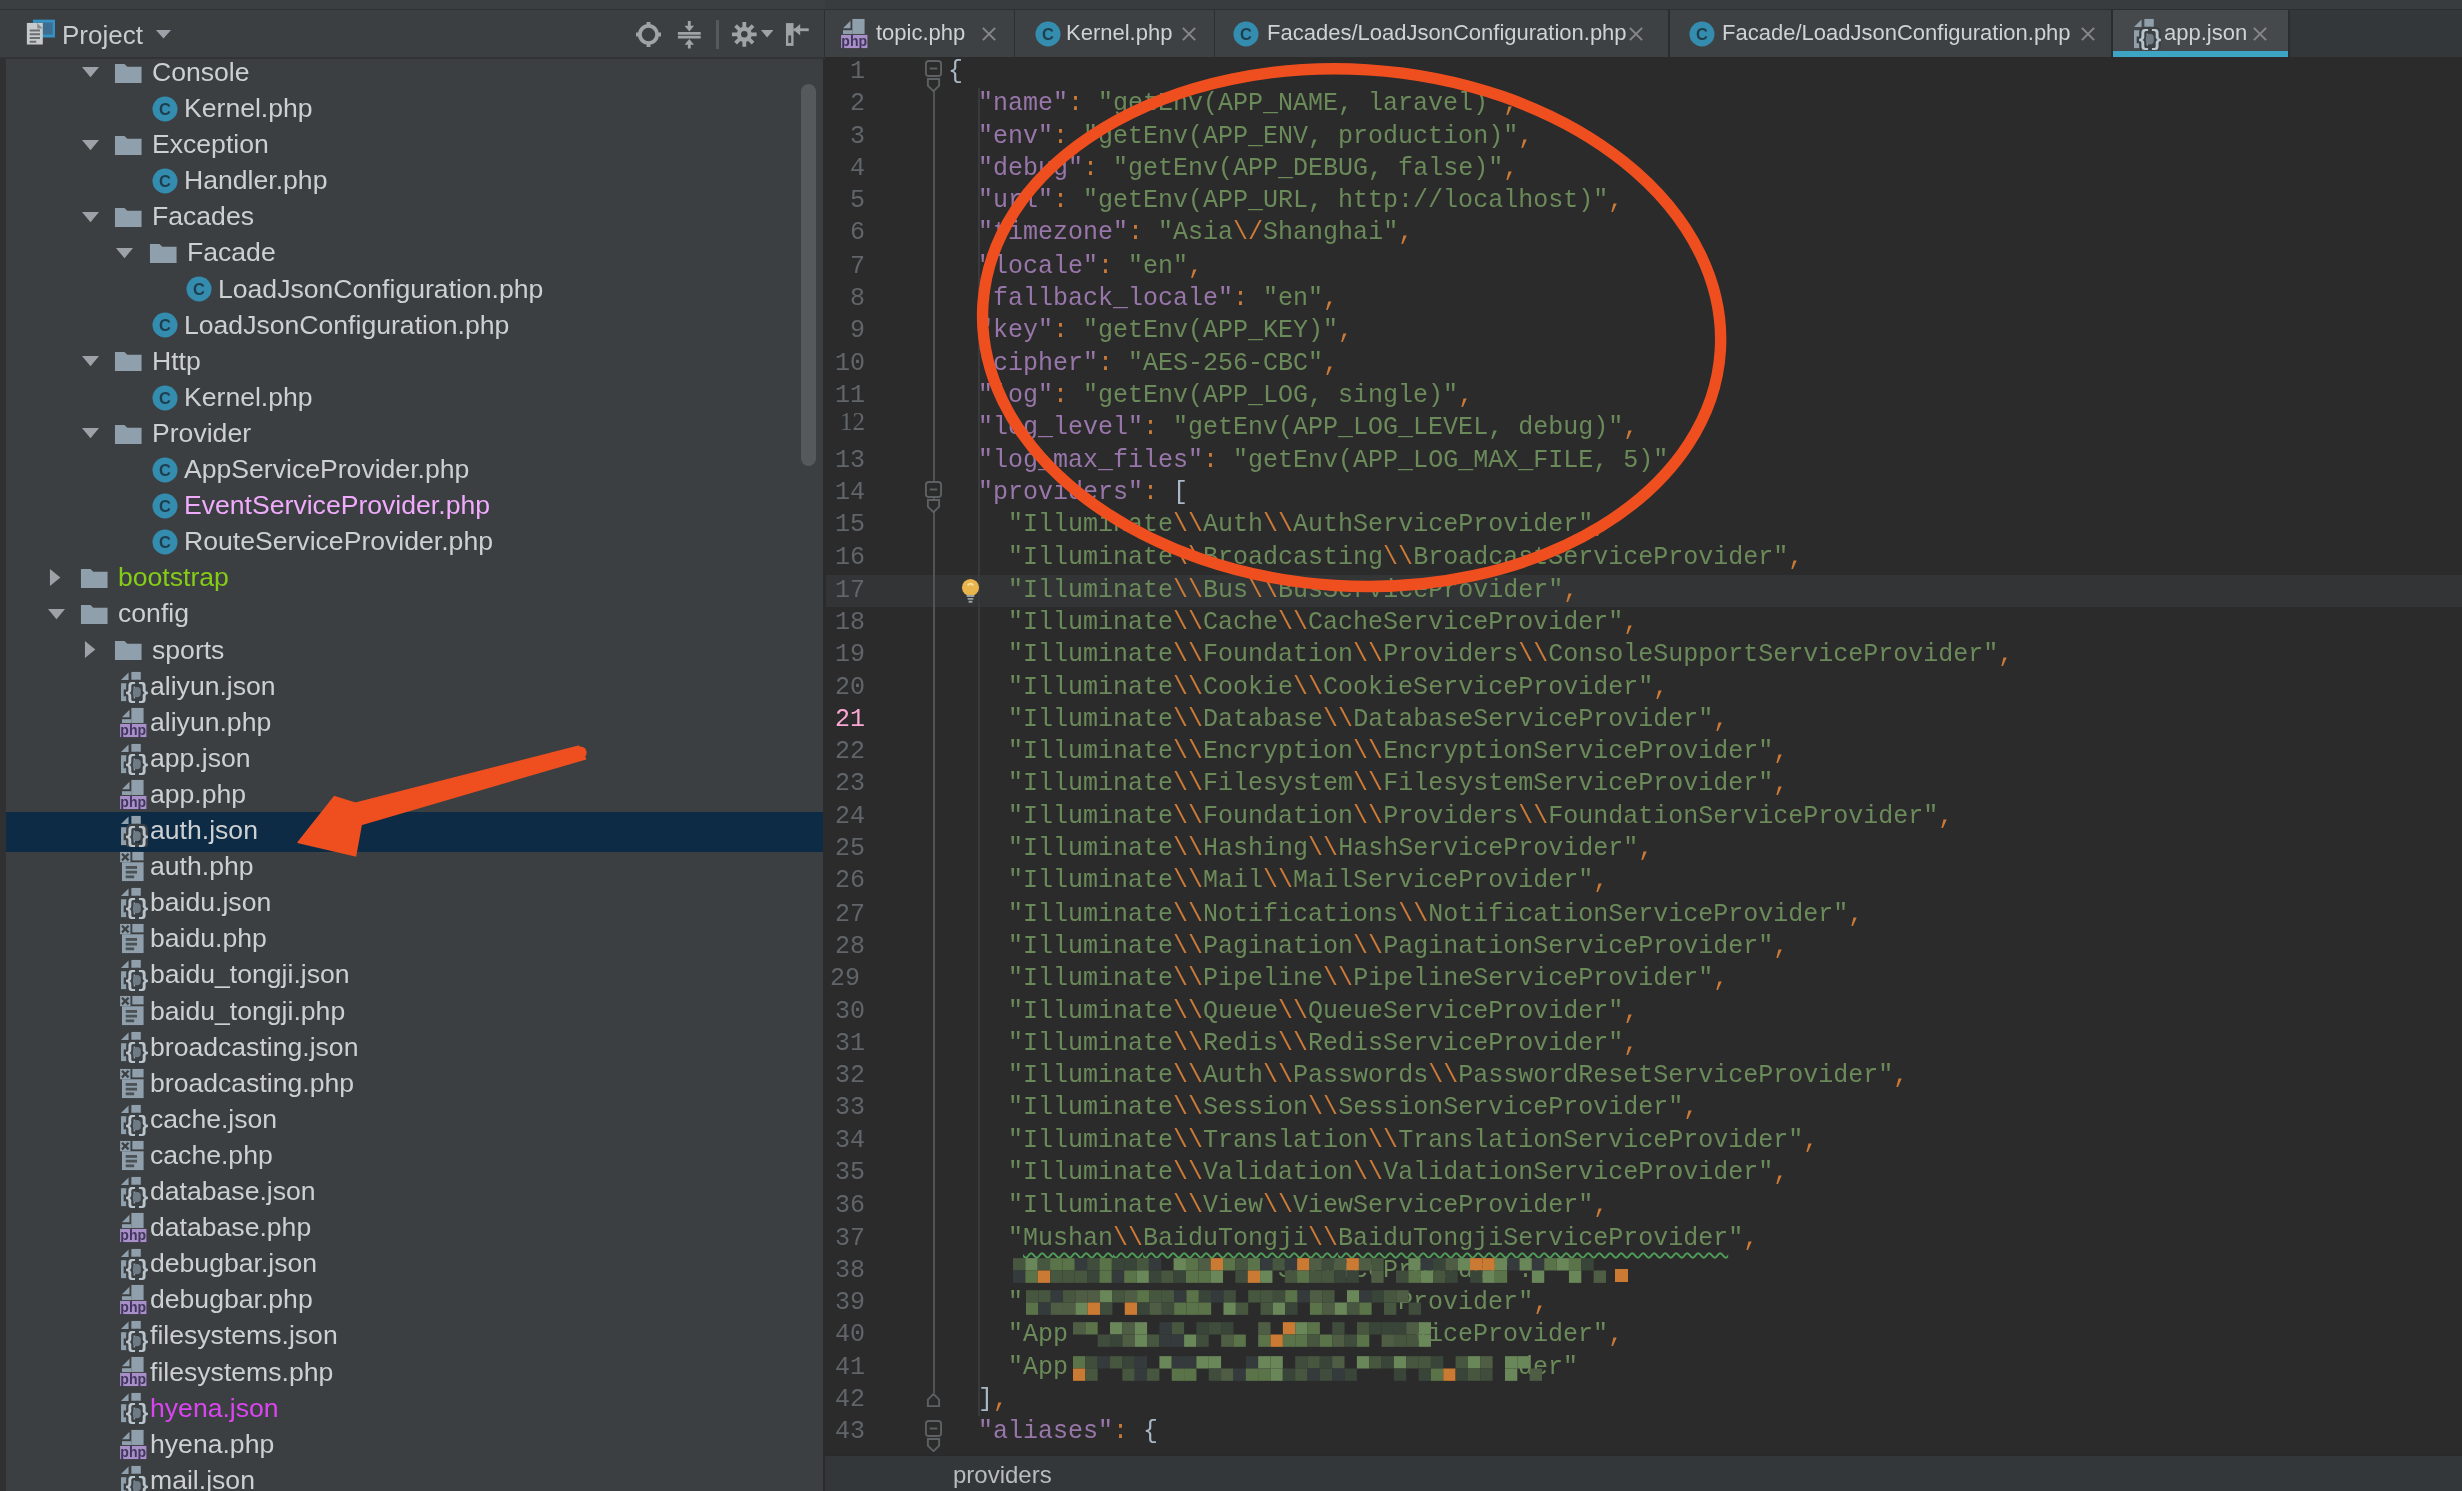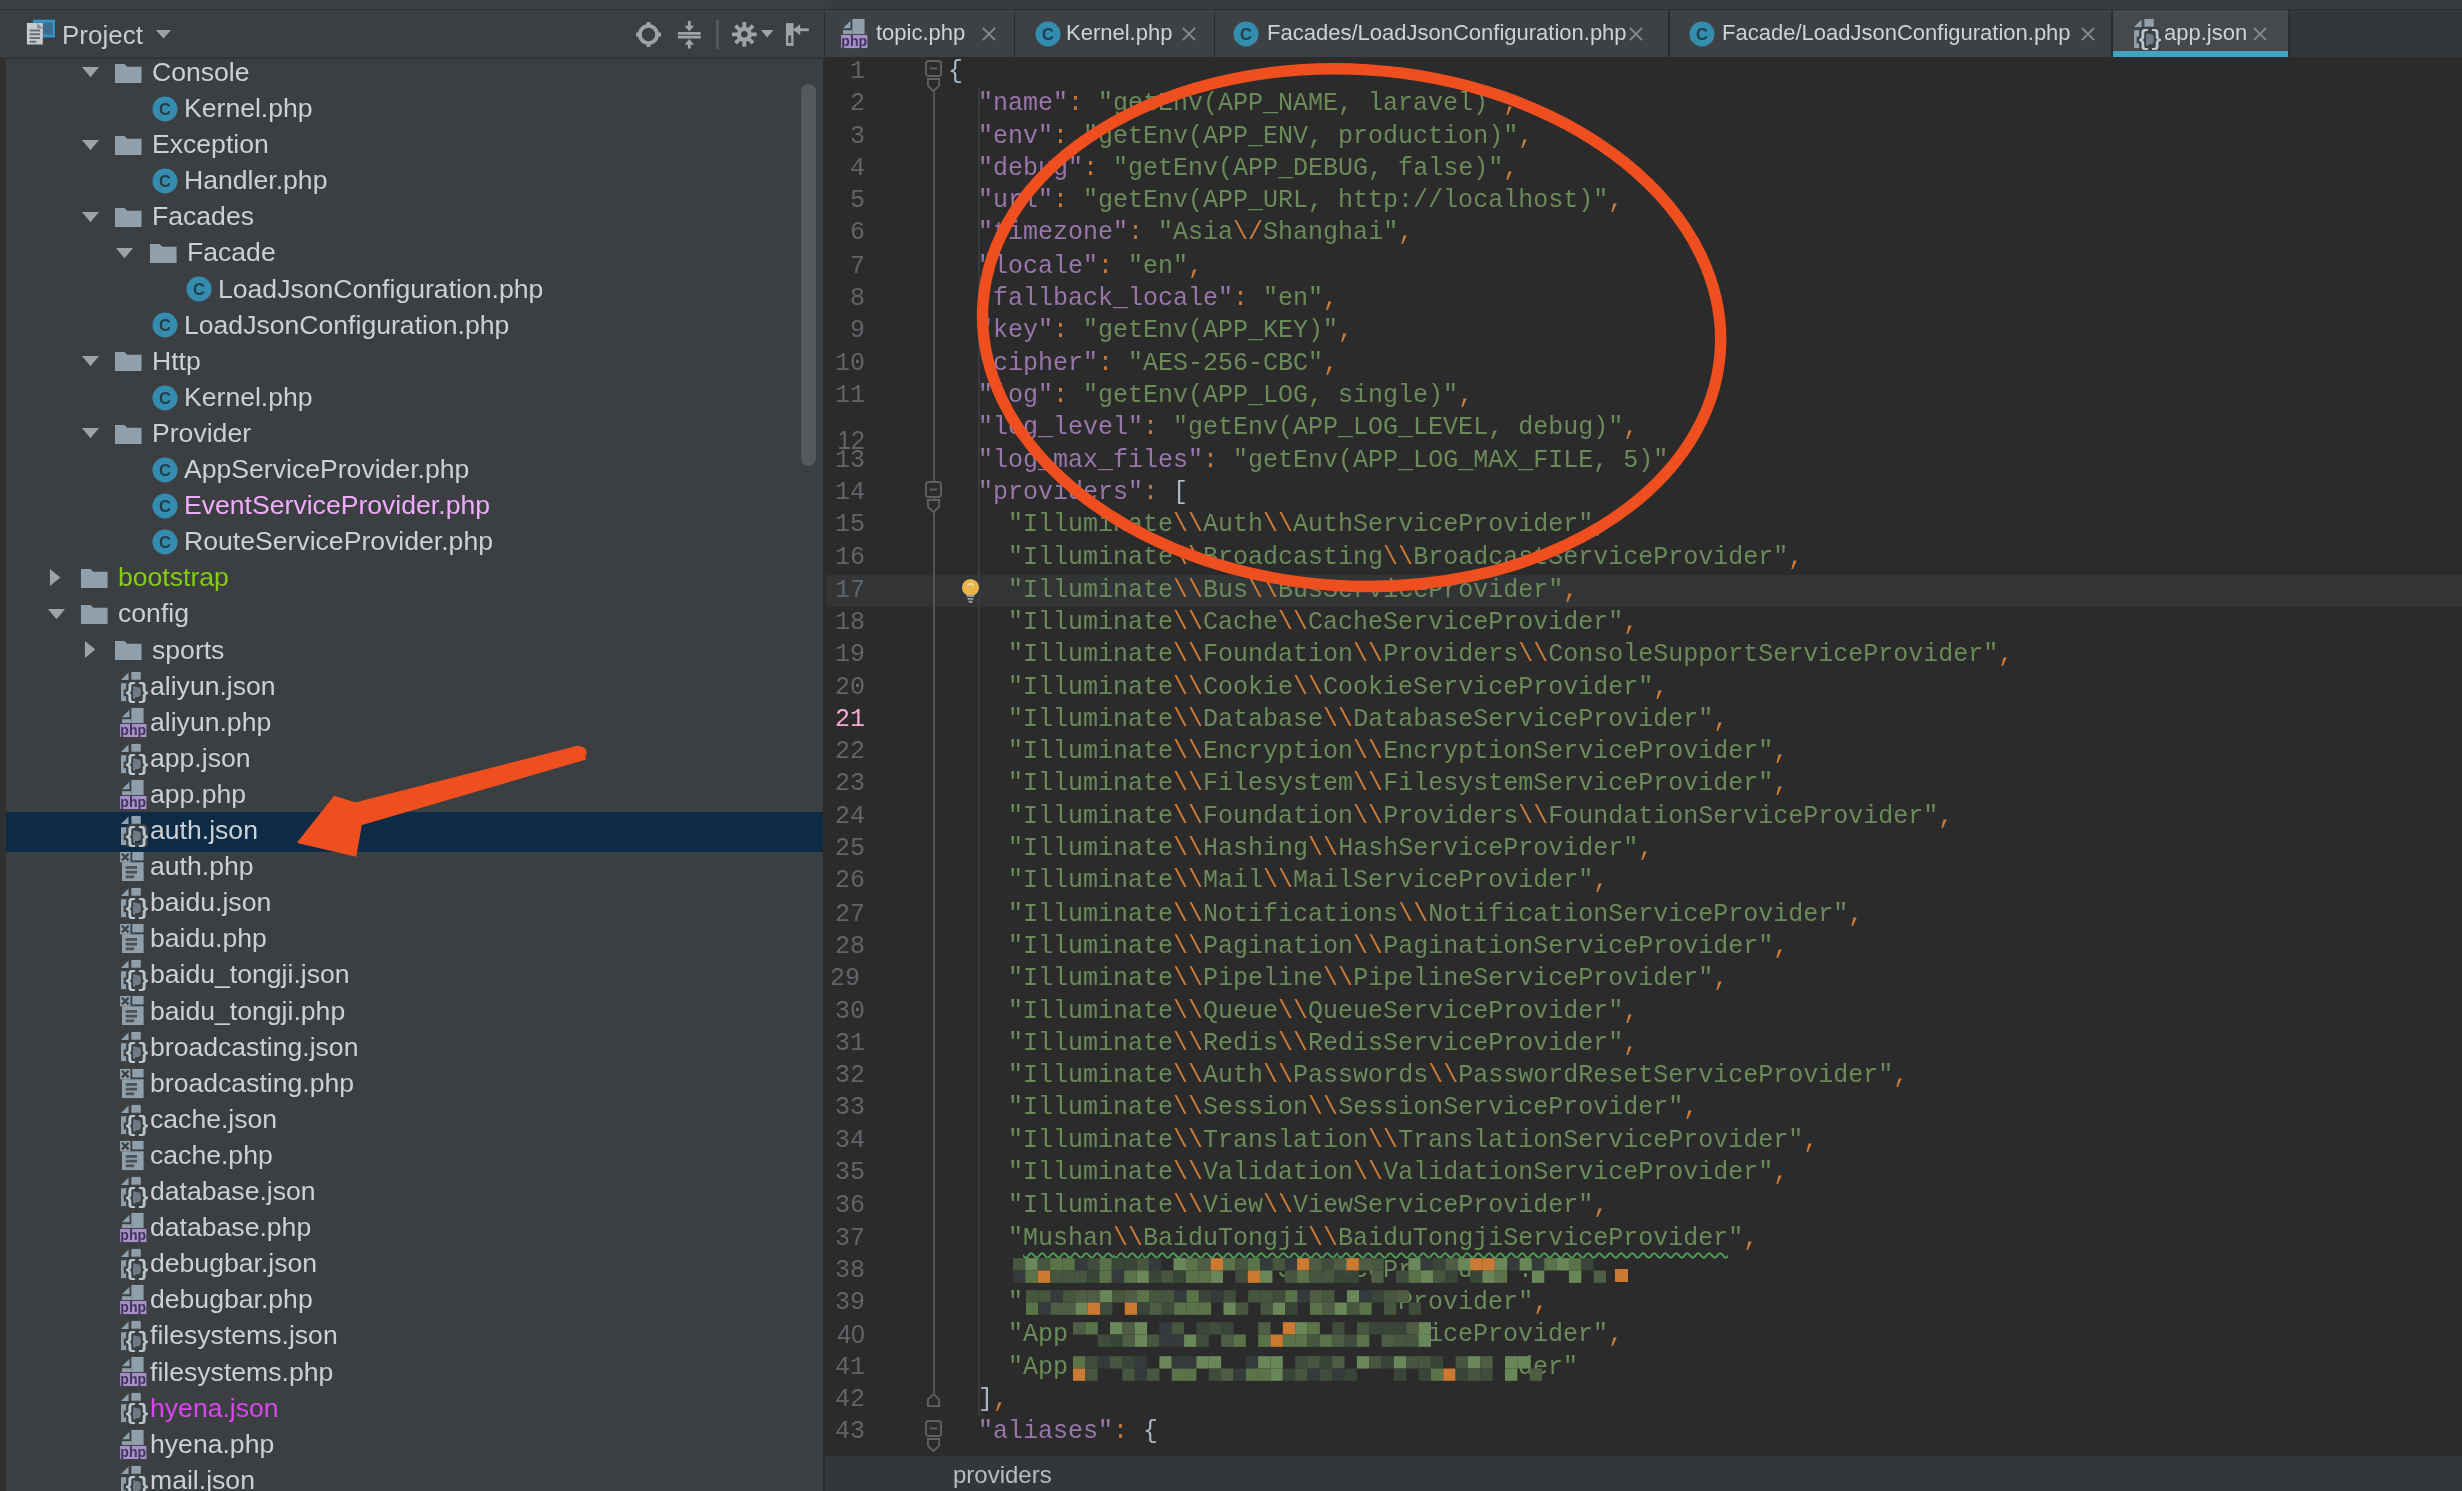--- a/index.html
+++ b/index.html
@@ -25,21 +25,21 @@
 <div style="position:absolute;left:825px;top:252px;width:40px;text-align:right;font-family:'Liberation Mono',monospace;font-size:25px;color:#616569">7</div>
 <div style="position:absolute;left:948px;top:252px;font-family:'Liberation Mono',monospace;font-size:25px;white-space:pre;letter-spacing:0px">  <span style="color:#9876aa">"locale"</span><span style="color:#cb7a38">:</span> <span style="color:#6b8a5a">"en"</span><span style="color:#cb7a38">,</span></div>
 <div style="position:absolute;left:825px;top:284px;width:40px;text-align:right;font-family:'Liberation Mono',monospace;font-size:25px;color:#616569">8</div>
 <div style="position:absolute;left:948px;top:284px;font-family:'Liberation Mono',monospace;font-size:25px;white-space:pre;letter-spacing:0px">  <span style="color:#9876aa">"fallback_locale"</span><span style="color:#cb7a38">:</span> <span style="color:#6b8a5a">"en"</span><span style="color:#cb7a38">,</span></div>
 <div style="position:absolute;left:825px;top:316px;width:40px;text-align:right;font-family:'Liberation Mono',monospace;font-size:25px;color:#616569">9</div>
 <div style="position:absolute;left:948px;top:316px;font-family:'Liberation Mono',monospace;font-size:25px;white-space:pre;letter-spacing:0px">  <span style="color:#9876aa">"key"</span><span style="color:#cb7a38">:</span> <span style="color:#6b8a5a">"getEnv(APP_KEY)"</span><span style="color:#cb7a38">,</span></div>
 <div style="position:absolute;left:825px;top:349px;width:40px;text-align:right;font-family:'Liberation Mono',monospace;font-size:25px;color:#616569">10</div>
 <div style="position:absolute;left:948px;top:349px;font-family:'Liberation Mono',monospace;font-size:25px;white-space:pre;letter-spacing:0px">  <span style="color:#9876aa">"cipher"</span><span style="color:#cb7a38">:</span> <span style="color:#6b8a5a">"AES-256-CBC"</span><span style="color:#cb7a38">,</span></div>
 <div style="position:absolute;left:825px;top:381px;width:40px;text-align:right;font-family:'Liberation Mono',monospace;font-size:25px;color:#616569">11</div>
 <div style="position:absolute;left:948px;top:381px;font-family:'Liberation Mono',monospace;font-size:25px;white-space:pre;letter-spacing:0px">  <span style="color:#9876aa">"log"</span><span style="color:#cb7a38">:</span> <span style="color:#6b8a5a">"getEnv(APP_LOG, single)"</span><span style="color:#cb7a38">,</span></div>
-<div style="position:absolute;left:825px;top:426px;width:40px;text-align:right;font-family:Liberation Sans, sans-serif;font-size:25px;color:#616569">12</div>
+<div style="position:absolute;left:825px;top:408px;width:40px;text-align:right;font-family:Liberation Serif, serif;font-size:25px;color:#616569">12</div>
 <div style="position:absolute;left:948px;top:413px;font-family:'Liberation Mono',monospace;font-size:25px;white-space:pre;letter-spacing:0px">  <span style="color:#9876aa">"log_level"</span><span style="color:#cb7a38">:</span> <span style="color:#6b8a5a">"getEnv(APP_LOG_LEVEL, debug)"</span><span style="color:#cb7a38">,</span></div>
 <div style="position:absolute;left:825px;top:446px;width:40px;text-align:right;font-family:'Liberation Mono',monospace;font-size:25px;color:#616569">13</div>
 <div style="position:absolute;left:948px;top:446px;font-family:'Liberation Mono',monospace;font-size:25px;white-space:pre;letter-spacing:0px">  <span style="color:#9876aa">"log_max_files"</span><span style="color:#cb7a38">:</span> <span style="color:#6b8a5a">"getEnv(APP_LOG_MAX_FILE, 5)"</span><span style="color:#cb7a38">,</span></div>
 <div style="position:absolute;left:825px;top:478px;width:40px;text-align:right;font-family:'Liberation Mono',monospace;font-size:25px;color:#616569">14</div>
 <div style="position:absolute;left:948px;top:478px;font-family:'Liberation Mono',monospace;font-size:25px;white-space:pre;letter-spacing:0px">  <span style="color:#9876aa">"providers"</span><span style="color:#cb7a38">:</span> <span style="color:#a9b7c6">[</span></div>
 <div style="position:absolute;left:825px;top:510px;width:40px;text-align:right;font-family:'Liberation Mono',monospace;font-size:25px;color:#616569">15</div>
 <div style="position:absolute;left:948px;top:510px;font-family:'Liberation Mono',monospace;font-size:25px;white-space:pre;letter-spacing:0px">    <span style="color:#6b8a5a">"</span><span style="color:#6b8a5a">Illuminate</span><span style="color:#cb7a38">\\</span><span style="color:#6b8a5a">Auth</span><span style="color:#cb7a38">\\</span><span style="color:#6b8a5a">AuthServiceProvider</span><span style="color:#6b8a5a">"</span><span style="color:#cb7a38">,</span></div>
 <div style="position:absolute;left:825px;top:543px;width:40px;text-align:right;font-family:'Liberation Mono',monospace;font-size:25px;color:#616569">16</div>
 <div style="position:absolute;left:948px;top:543px;font-family:'Liberation Mono',monospace;font-size:25px;white-space:pre;letter-spacing:0px">    <span style="color:#6b8a5a">"</span><span style="color:#6b8a5a">Illuminate</span><span style="color:#cb7a38">\\</span><span style="color:#6b8a5a">Broadcasting</span><span style="color:#cb7a38">\\</span><span style="color:#6b8a5a">BroadcastServiceProvider</span><span style="color:#6b8a5a">"</span><span style="color:#cb7a38">,</span></div>
 <div style="position:absolute;left:825px;top:576px;width:40px;text-align:right;font-family:'Liberation Mono',monospace;font-size:25px;color:#616569">17</div>
@@ -81,21 +81,21 @@
 <div style="position:absolute;left:825px;top:1158px;width:40px;text-align:right;font-family:'Liberation Mono',monospace;font-size:25px;color:#616569">35</div>
 <div style="position:absolute;left:948px;top:1158px;font-family:'Liberation Mono',monospace;font-size:25px;white-space:pre;letter-spacing:0px">    <span style="color:#6b8a5a">"</span><span style="color:#6b8a5a">Illuminate</span><span style="color:#cb7a38">\\</span><span style="color:#6b8a5a">Validation</span><span style="color:#cb7a38">\\</span><span style="color:#6b8a5a">ValidationServiceProvider</span><span style="color:#6b8a5a">"</span><span style="color:#cb7a38">,</span></div>
 <div style="position:absolute;left:825px;top:1191px;width:40px;text-align:right;font-family:'Liberation Mono',monospace;font-size:25px;color:#616569">36</div>
 <div style="position:absolute;left:948px;top:1191px;font-family:'Liberation Mono',monospace;font-size:25px;white-space:pre;letter-spacing:0px">    <span style="color:#6b8a5a">"</span><span style="color:#6b8a5a">Illuminate</span><span style="color:#cb7a38">\\</span><span style="color:#6b8a5a">View</span><span style="color:#cb7a38">\\</span><span style="color:#6b8a5a">ViewServiceProvider</span><span style="color:#6b8a5a">"</span><span style="color:#cb7a38">,</span></div>
 <div style="position:absolute;left:825px;top:1224px;width:40px;text-align:right;font-family:'Liberation Mono',monospace;font-size:25px;color:#616569">37</div>
 <div style="position:absolute;left:948px;top:1224px;font-family:'Liberation Mono',monospace;font-size:25px;white-space:pre;letter-spacing:0px">    <span style="color:#6b8a5a">"</span><span style="color:#6b8a5a;text-decoration:underline wavy #4f9e58;text-decoration-thickness:1.9px;text-underline-offset:6.6px">Mushan</span><span style="color:#cb7a38;text-decoration:underline wavy #4f9e58;text-decoration-thickness:1.9px;text-underline-offset:6.6px">\\</span><span style="color:#6b8a5a;text-decoration:underline wavy #4f9e58;text-decoration-thickness:1.9px;text-underline-offset:6.6px">BaiduTongji</span><span style="color:#cb7a38;text-decoration:underline wavy #4f9e58;text-decoration-thickness:1.9px;text-underline-offset:6.6px">\\</span><span style="color:#6b8a5a;text-decoration:underline wavy #4f9e58;text-decoration-thickness:1.9px;text-underline-offset:6.6px">BaiduTongjiServiceProvider</span><span style="color:#6b8a5a">"</span><span style="color:#cb7a38">,</span></div>
 <div style="position:absolute;left:825px;top:1256px;width:40px;text-align:right;font-family:'Liberation Mono',monospace;font-size:25px;color:#616569">38</div>
 <div style="position:absolute;left:948px;top:1256px;font-family:'Liberation Mono',monospace;font-size:25px;white-space:pre;letter-spacing:0px">                      <span style="color:#6b8a5a">ServiceProvider".</span></div>
 <div style="position:absolute;left:825px;top:1288px;width:40px;text-align:right;font-family:'Liberation Mono',monospace;font-size:25px;color:#616569">39</div>
 <div style="position:absolute;left:948px;top:1288px;font-family:'Liberation Mono',monospace;font-size:25px;white-space:pre;letter-spacing:0px">    <span style="color:#6b8a5a">"</span>                         <span style="color:#6b8a5a">Provider</span><span style="color:#6b8a5a">"</span><span style="color:#cb7a38">,</span></div>
-<div style="position:absolute;left:825px;top:1320px;width:40px;text-align:right;font-family:Liberation Sans, sans-serif;font-size:25px;color:#616569">40</div>
+<div style="position:absolute;left:825px;top:1320px;width:40px;text-align:right;font-family:Liberation Mono, monospace;font-size:25px;color:#616569">40</div>
 <div style="position:absolute;left:948px;top:1320px;font-family:'Liberation Mono',monospace;font-size:25px;white-space:pre;letter-spacing:0px">    <span style="color:#6b8a5a">"App</span>                       <span style="color:#6b8a5a">viceProvider"</span><span style="color:#cb7a38">,</span></div>
 <div style="position:absolute;left:825px;top:1353px;width:40px;text-align:right;font-family:'Liberation Mono',monospace;font-size:25px;color:#616569">41</div>
 <div style="position:absolute;left:948px;top:1353px;font-family:'Liberation Mono',monospace;font-size:25px;white-space:pre;letter-spacing:0px">    <span style="color:#6b8a5a">"App</span>                              <span style="color:#6b8a5a">der"</span></div>
 <div style="position:absolute;left:825px;top:1385px;width:40px;text-align:right;font-family:'Liberation Mono',monospace;font-size:25px;color:#616569">42</div>
 <div style="position:absolute;left:948px;top:1385px;font-family:'Liberation Mono',monospace;font-size:25px;white-space:pre;letter-spacing:0px">  <span style="color:#a9b7c6">]</span><span style="color:#cb7a38">,</span></div>
 <div style="position:absolute;left:825px;top:1417px;width:40px;text-align:right;font-family:'Liberation Mono',monospace;font-size:25px;color:#616569">43</div>
 <div style="position:absolute;left:948px;top:1417px;font-family:'Liberation Mono',monospace;font-size:25px;white-space:pre;letter-spacing:0px">  <span style="color:#9876aa">"aliases"</span><span style="color:#cb7a38">:</span> <span style="color:#a9b7c6">{</span></div>
 <svg style="position:absolute;left:1013px;top:1258px" width="593" height="25" viewBox="0 0 624 26">
     <rect x="0" y="0" width="13" height="13" fill="#47563e"></rect>
     <rect x="13" y="0" width="13" height="13" fill="#6a8759"></rect>

